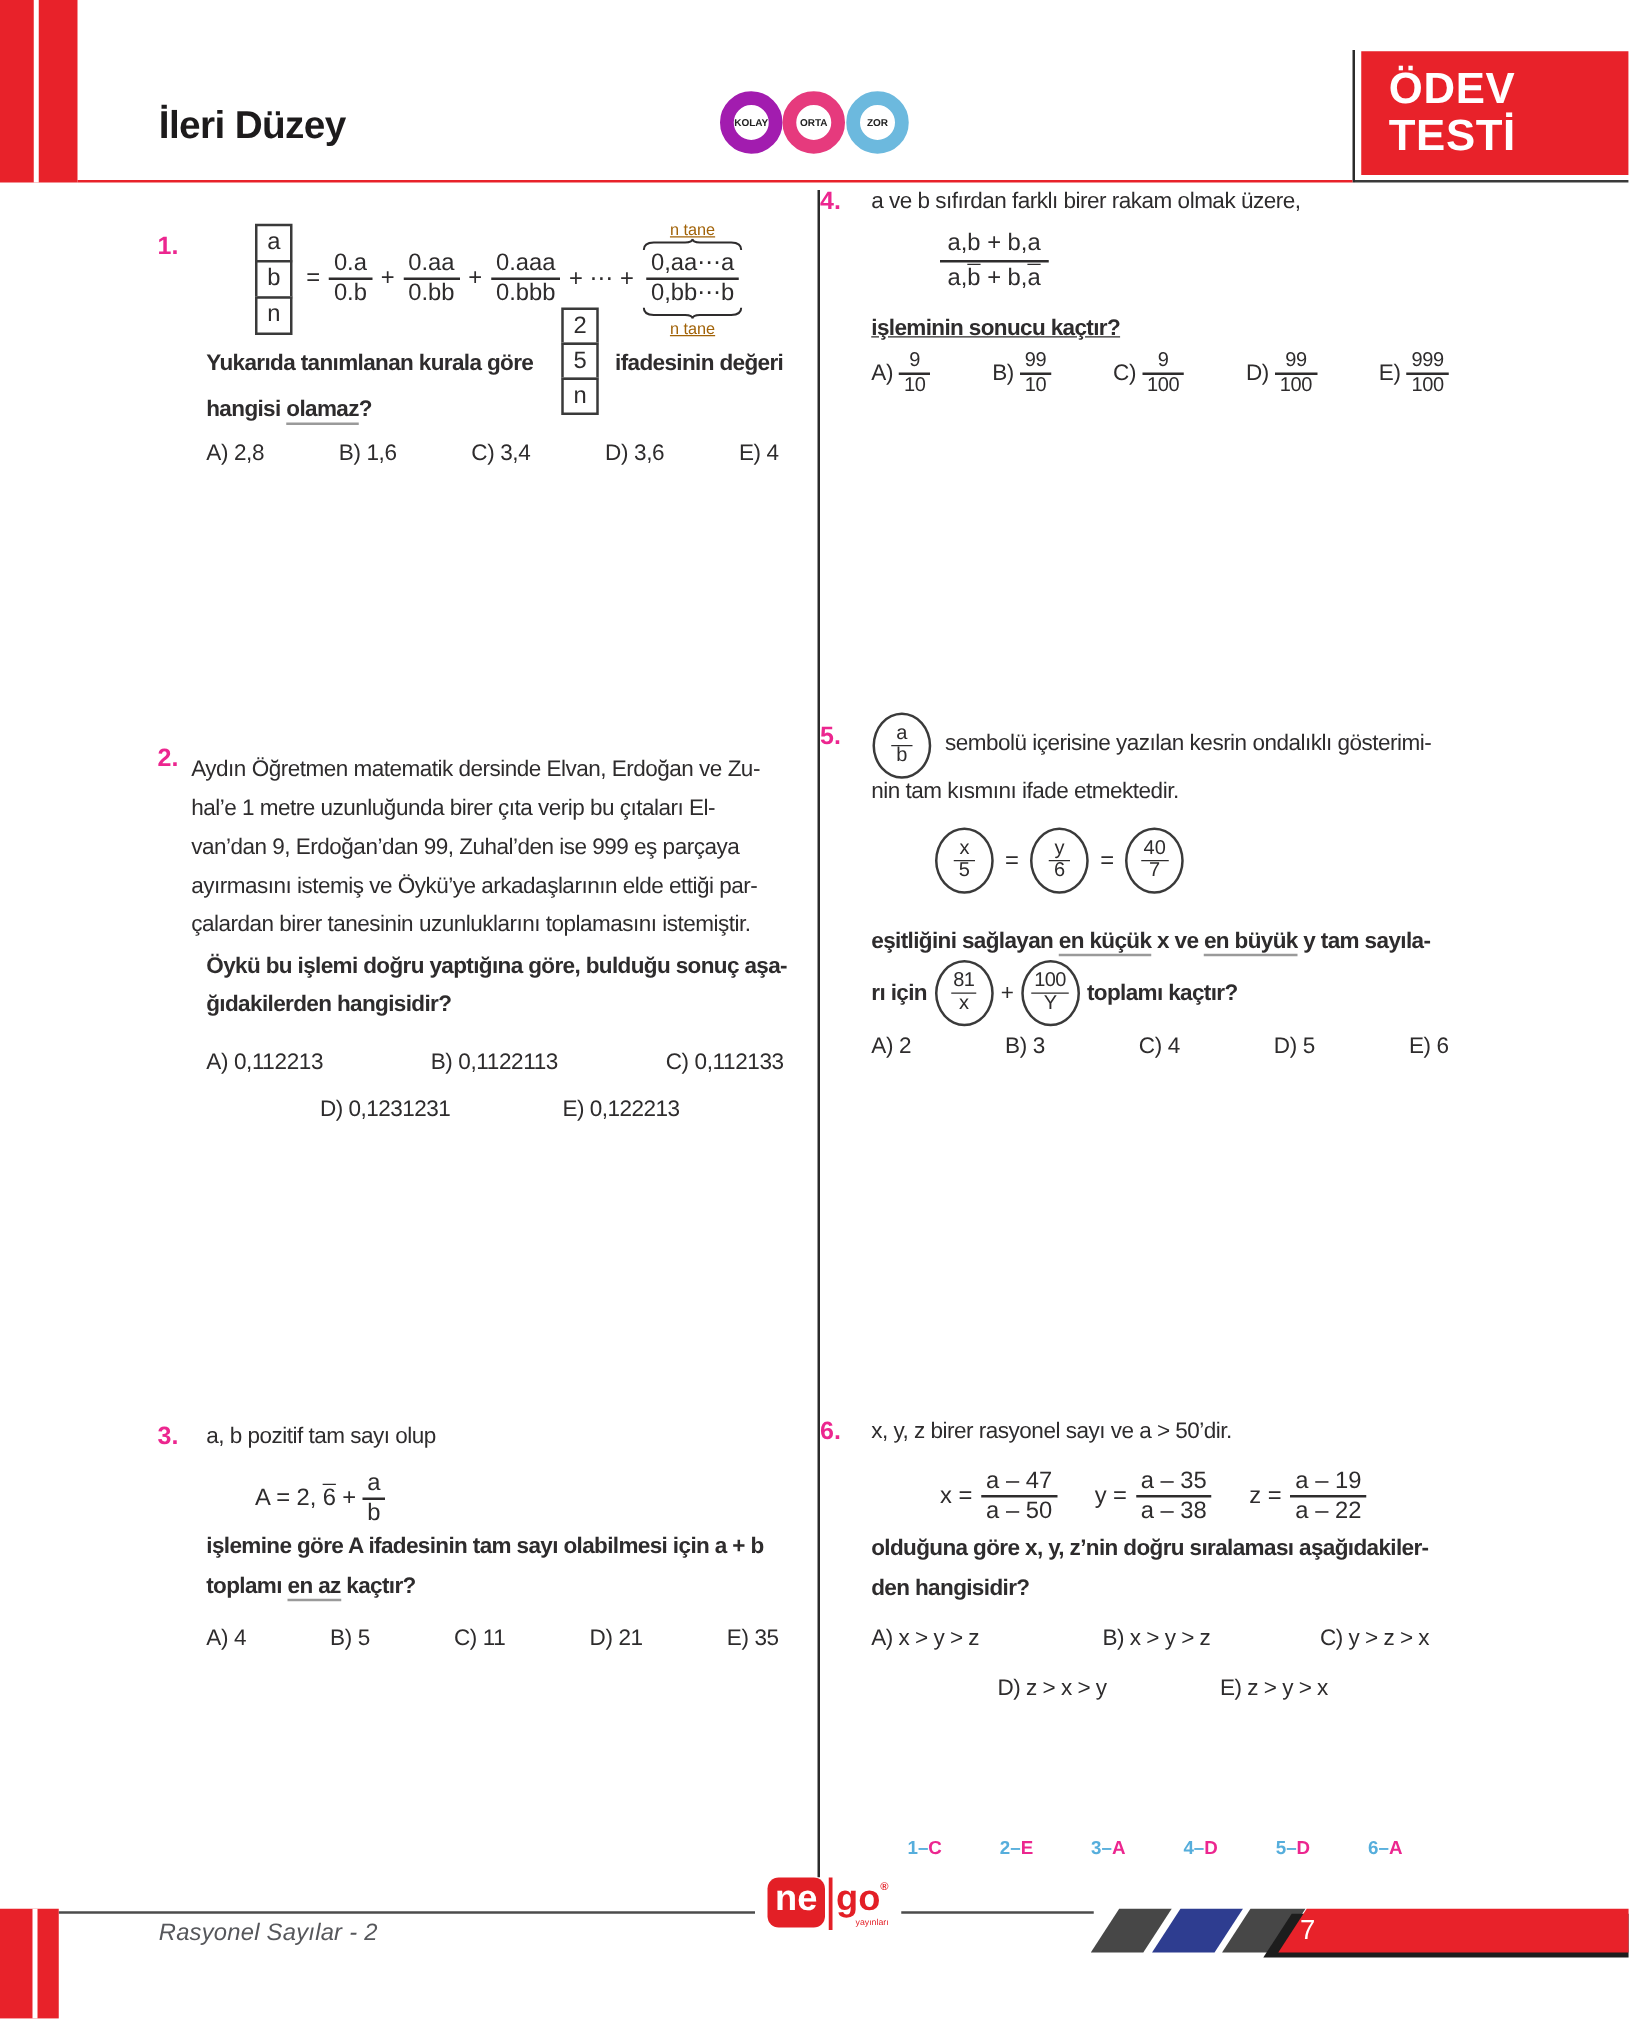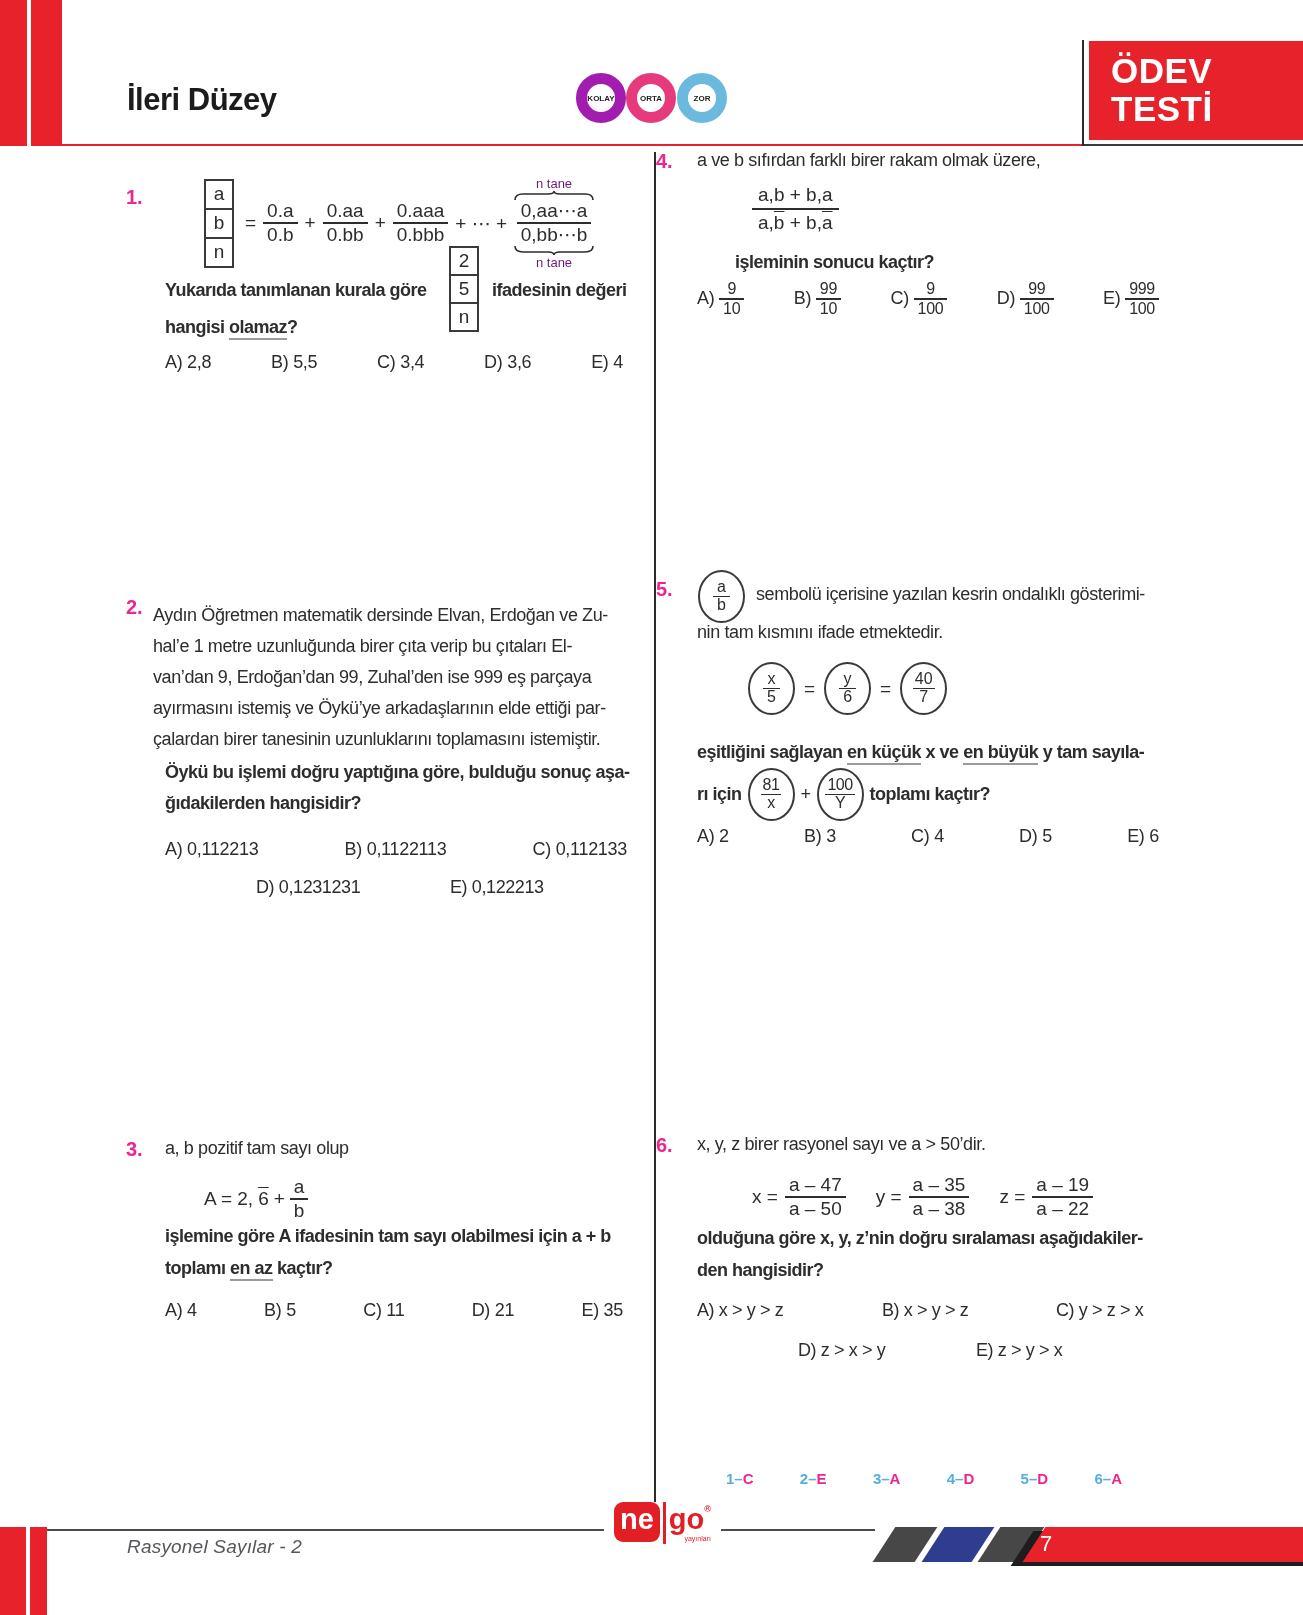--- a/index.html
+++ b/index.html
@@ -20,21 +20,21 @@
   .stack .c{box-sizing:border-box;width:30px;height:31px;border:2px solid #3a3a3a;margin-top:-2px;
             display:flex;align-items:center;justify-content:center;font-size:19px;background:#fff;}
   .stack .c:first-child{margin-top:0;}
   
   .circ{box-sizing:border-box;display:inline-flex;align-items:center;justify-content:center;
         width:47px;height:53px;border:2px solid #3a3a3a;border-radius:50%;background:#fff;flex:none;}
   .circ .fr{font-size:16px;line-height:1.05;}
   .circ .fr .n{border-bottom-width:1.5px;padding:0 2px;}
   .formula{display:flex;align-items:center;font-size:19px;}
   .lastfrac{display:inline-flex;flex-direction:column;align-items:center;}
-  .small{font-size:13px;letter-spacing:0;color:#701a75;}
+  .small{font-size:13px;letter-spacing:0;color:#a16207;text-decoration:underline;}
   .optrow{display:flex;justify-content:space-between;font-size:18px;letter-spacing:-0.3px;white-space:nowrap;}
   .opt{white-space:nowrap;}
   .ovl{text-decoration:overline;}
   
   .redbar{background:#E8222A;}
   .whiteline{background:#fff;}
   .title{font-size:31px;font-weight:bold;color:#1d1b1c;letter-spacing:-0.5px;}
   .ring{position:absolute;width:28px;height:28px;border-radius:50%;background:#fff;
         display:flex;align-items:center;justify-content:center;font-size:8px;font-weight:bold;color:#222;}
   .odev{background:#E8222A;color:#fff;font-weight:bold;font-size:35px;line-height:38px;
@@ -127,21 +127,21 @@
     <span class="c" style="height:30px;">5</span>
     <span class="c" style="height:30px;">n</span>
   </span>
   <div class="abs txt bold" style="left:165px;top:280px;">Yukarıda tanımlanan kurala göre</div>
   <div class="abs txt bold" style="left:492px;top:280px;">ifadesinin değeri</div>
   <div class="abs txt bold" style="left:165px;top:317px;">
     <span>hangisi </span><span class="ul">olamaz</span><span>?</span>
   </div>
   <div class="abs optrow" style="left:165px;top:352px;width:458px;">
     <span class="opt"><span>A)</span> <span>2,8</span></span>
-    <span class="opt"><span>B)</span> <span>5,5</span></span>
+    <span class="opt"><span>B)</span> <span>1,6</span></span>
     <span class="opt"><span>C)</span> <span>3,4</span></span>
     <span class="opt"><span>D)</span> <span>3,6</span></span>
     <span class="opt"><span>E)</span> <span>4</span></span>
   </div>
 
   <div class="abs qnum" style="left:126px;top:596px;">2.</div>
   <div class="abs" style="left:153px;top:600px;">
     <div class="txt" style="line-height:31px;">Aydın Öğretmen matematik dersinde Elvan, Erdoğan ve Zu-</div>
     <div class="txt" style="line-height:31px;">hal’e 1 metre uzunluğunda birer çıta verip bu çıtaları El-</div>
     <div class="txt" style="line-height:31px;">van’dan 9, Erdoğan’dan 99, Zuhal’den ise 999 eş parçaya</div>
@@ -180,21 +180,21 @@
     <span class="opt"><span>D)</span> <span>21</span></span>
     <span class="opt"><span>E)</span> <span>35</span></span>
   </div>
 
   <div class="abs qnum" style="left:656px;top:150px;">4.</div>
   <div class="abs txt" style="left:697px;top:150px;">a ve b sıfırdan farklı birer rakam olmak üzere,</div>
   <div class="abs fr" style="left:752px;top:184px;text-align:right;">
     <span class="n" style="padding:0 6px 2px;">a,b + b,a</span>
     <span class="d" style="padding:2px 6px 0;"><span>a,</span><span class="ovl">b</span><span> + b,</span><span class="ovl">a</span></span>
   </div>
-  <div class="abs txt bold" style="left:735px;top:252px;">işleminin sonucu kaçtır?</div>
+  <div class="abs txt bold" style="left:697px;top:252px;text-decoration:underline;">işleminin sonucu kaçtır?</div>
   <div class="abs optrow" style="left:697px;top:280px;width:462px;align-items:center;">
     <span class="opt"><span>A)</span> <span class="fr fr17"><span class="n">9</span><span class="d">10</span></span></span>
     <span class="opt"><span>B)</span> <span class="fr fr17"><span class="n">99</span><span class="d">10</span></span></span>
     <span class="opt"><span>C)</span> <span class="fr fr17"><span class="n">9</span><span class="d">100</span></span></span>
     <span class="opt"><span>D)</span> <span class="fr fr17"><span class="n">99</span><span class="d">100</span></span></span>
     <span class="opt"><span>E)</span> <span class="fr fr17"><span class="n">999</span><span class="d">100</span></span></span>
   </div>
 
   <div class="abs qnum" style="left:656px;top:578px;">5.</div>
   <span class="circ abs" style="left:698px;top:570px;">

